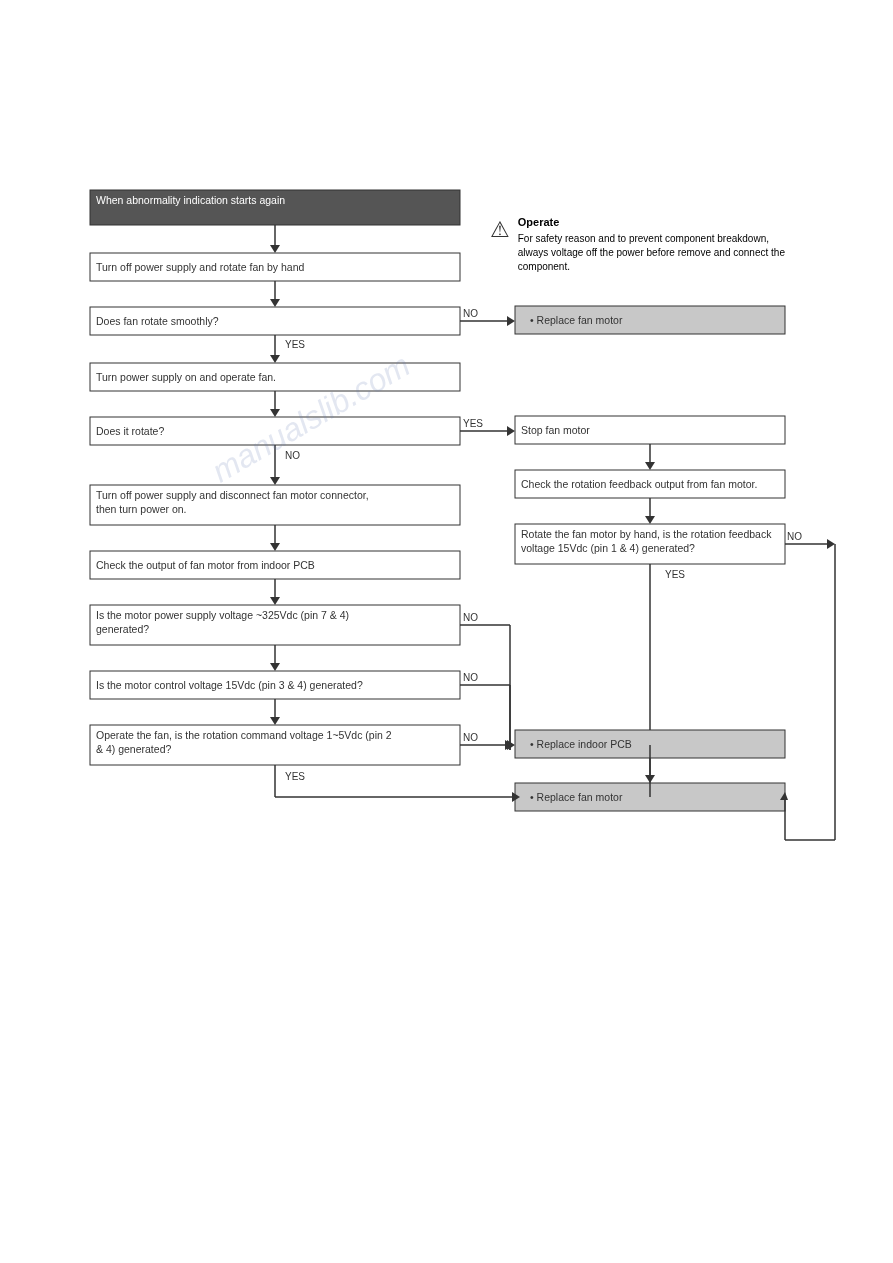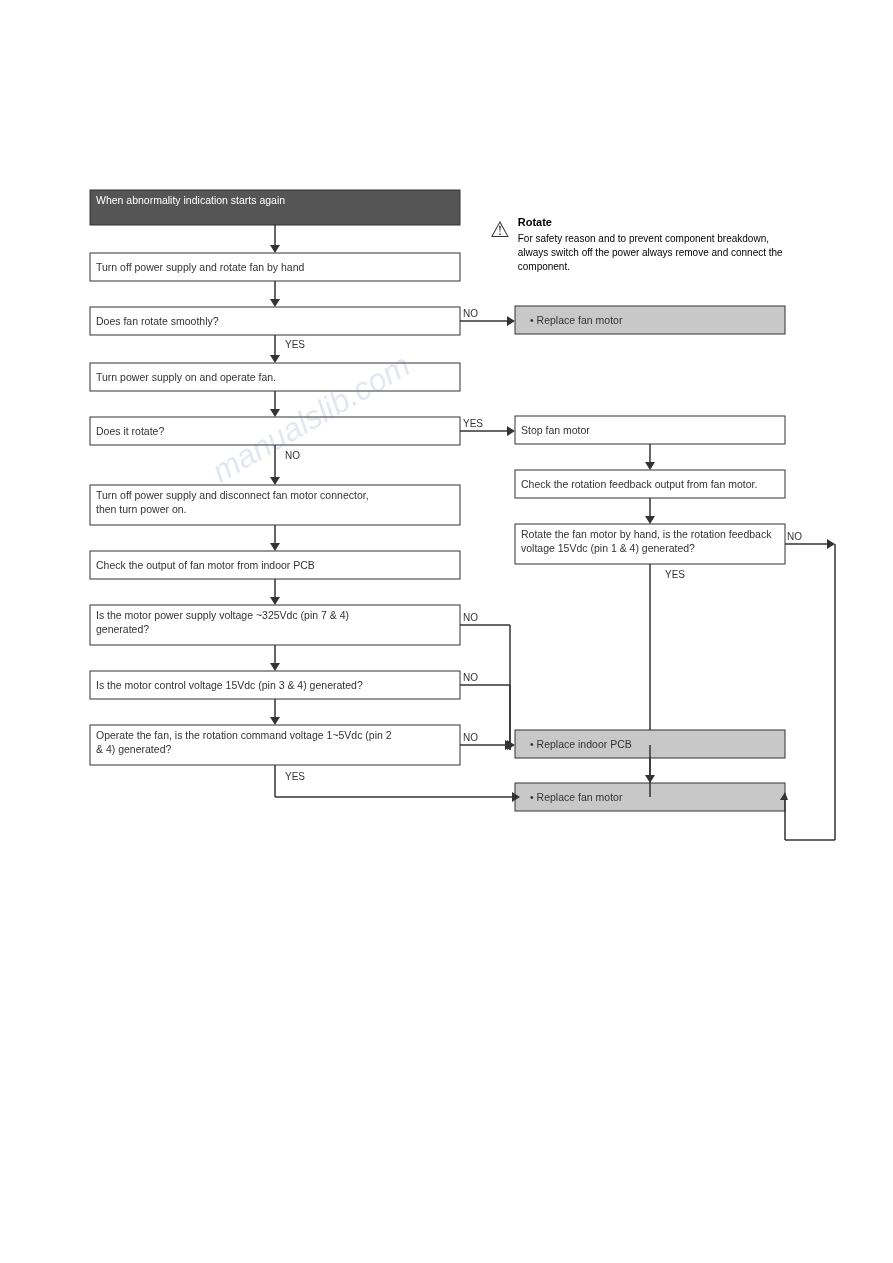--- a/index.html
+++ b/index.html
@@ -61,22 +61,22 @@
 </head>
 <body>
 
 <div class="page">
 
   <div class="watermark">manualslib.com</div>
 
   <div class="caution-box" style="position:absolute; top:215px; left:490px;">
     <div class="caution-icon">⚠</div>
     <div>
-      <span class="caution-label">Rotate</span>
-      <div style="margin-top:2px;">For safety reason and to prevent component breakdown, always switch off the power always remove and connect the component.</div>
+      <span class="caution-label">Operate</span>
+      <div style="margin-top:2px;">For safety reason and to prevent component breakdown, always voltage off the power before remove and connect the component.</div>
     </div>
   </div>
 
   <svg width="850" height="900" style="position:absolute; top:180px; left:30px;">
 
     <rect x="60" y="10" width="370" height="35" fill="#555" stroke="#333" stroke-width="1"></rect>
     <text x="66" y="24" font-size="10.5" fill="#fff">When abnormality indication starts again</text>
 
     <line x1="245" y1="45" x2="245" y2="68" stroke="#333" stroke-width="1.5"></line>
     <polygon points="240,65 250,65 245,73" fill="#333"></polygon>

